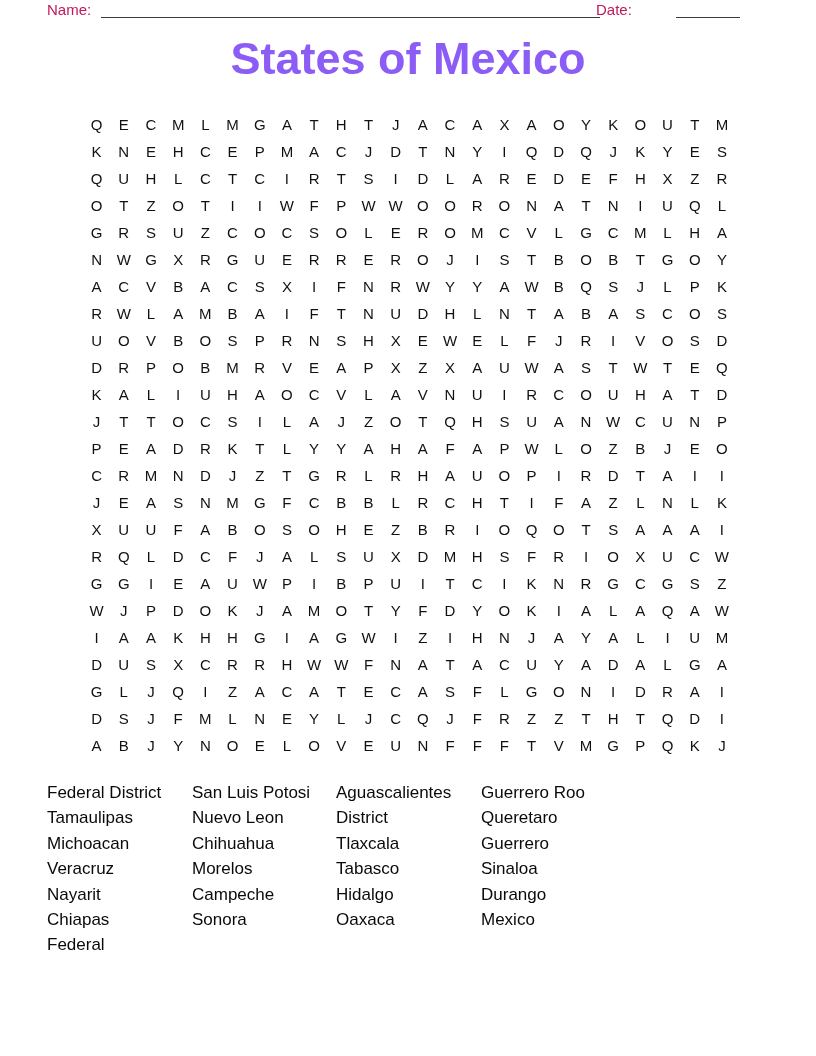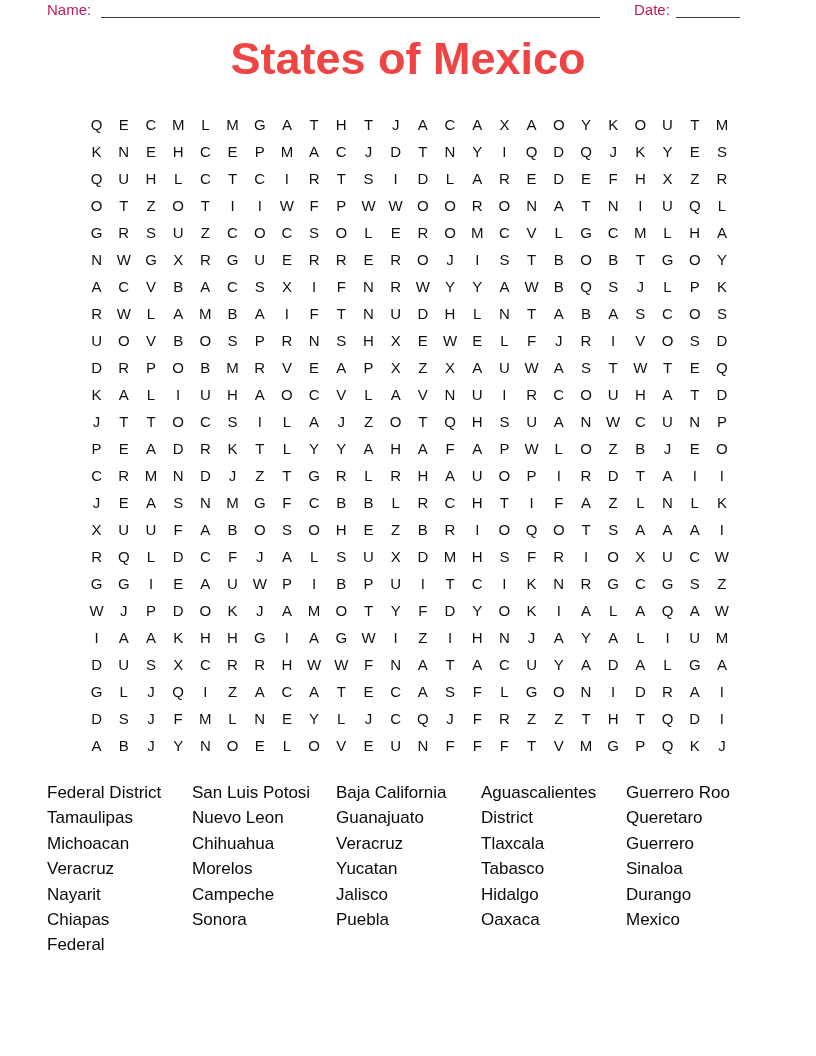--- a/index.html
+++ b/index.html
@@ -18,41 +18,41 @@
 
   
   .hdr-label {
     position: absolute;
     top: 1px;
     font-size: 15px;
     color: #be185d;
     white-space: nowrap;
   }
   .name-label { left: 47px; }
-  .date-label { left: 634px; }
+  .date-label { left: 596px; }
   .blank-line {
     position: absolute;
     top: 0;
     height: 17px;
     border-bottom: 1.5px solid #3c3c3c;
   }
   .name-line { left: 101px; width: 499px; }
   .date-line { left: 676px; width: 64px; }
 
   
   .title {
     position: absolute;
     top: 33px;
     left: 0;
     width: 816px;
     text-align: center;
     font-size: 45px;
     font-weight: bold;
     letter-spacing: 0px;
-    color: #ef4444;
+    color: #8b5cf6;
   }
 
   
   .grid {
     position: absolute;
     left: 83px;
     top: 111px;
     display: grid;
     grid-template-columns: repeat(24, 27.2px);
     grid-auto-rows: 27px;
@@ -686,28 +686,20 @@
     </div>
     <div class="word-col">
       <div class="word">San Luis Potosi</div>
       <div class="word">Nuevo Leon</div>
       <div class="word">Chihuahua</div>
       <div class="word">Morelos</div>
       <div class="word">Campeche</div>
       <div class="word">Sonora</div>
     </div>
     <div class="word-col">
-      <div class="word">Baja California</div>
-      <div class="word">Guanajuato</div>
-      <div class="word">Veracruz</div>
-      <div class="word">Yucatan</div>
-      <div class="word">Jalisco</div>
-      <div class="word">Puebla</div>
-    </div>
-    <div class="word-col">
       <div class="word">Aguascalientes</div>
       <div class="word">District</div>
       <div class="word">Tlaxcala</div>
       <div class="word">Tabasco</div>
       <div class="word">Hidalgo</div>
       <div class="word">Oaxaca</div>
     </div>
     <div class="word-col">
       <div class="word">Guerrero Roo</div>
       <div class="word">Queretaro</div>

